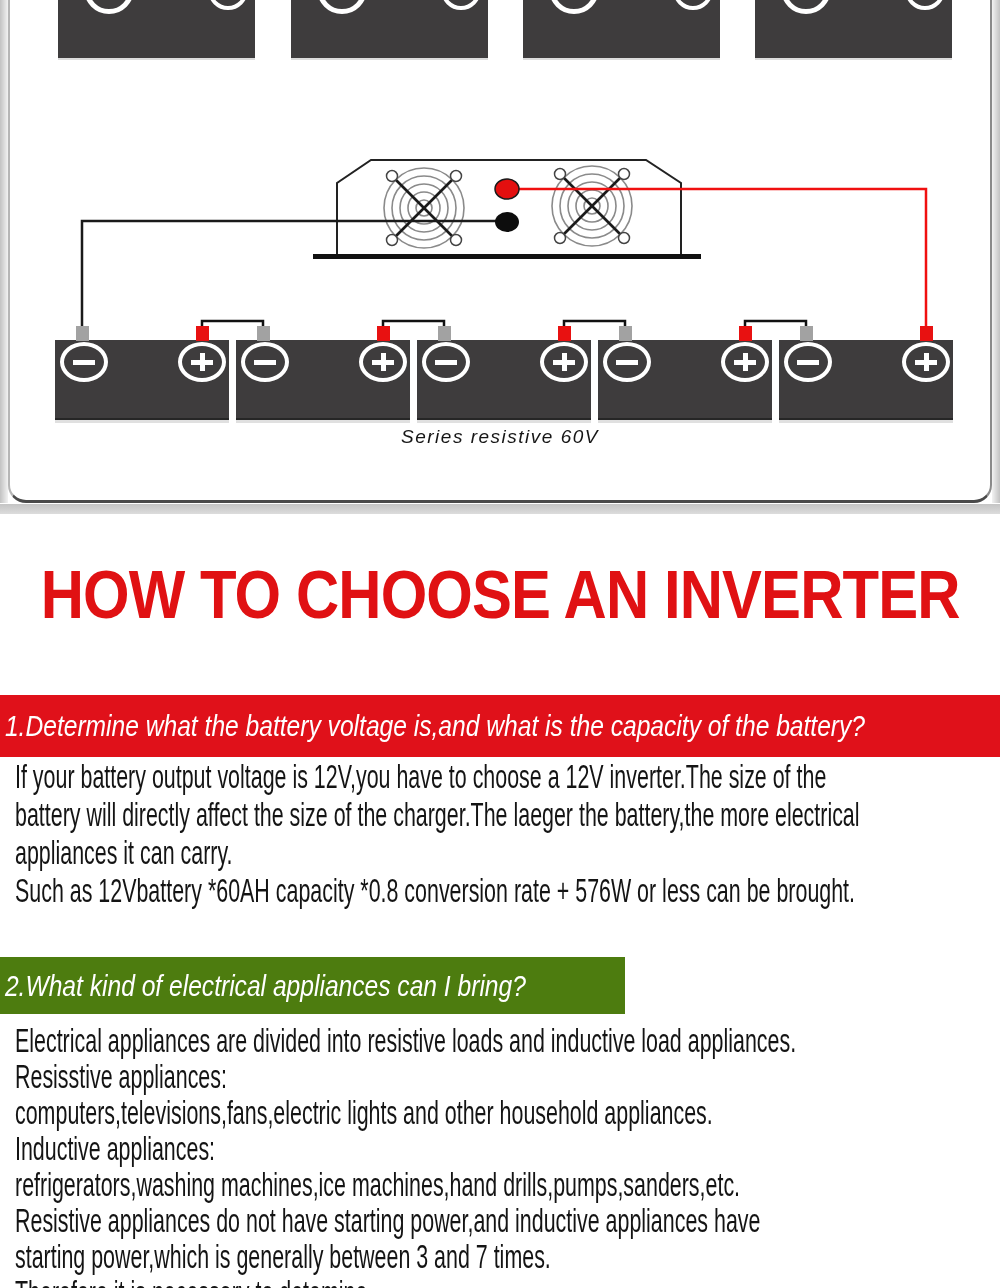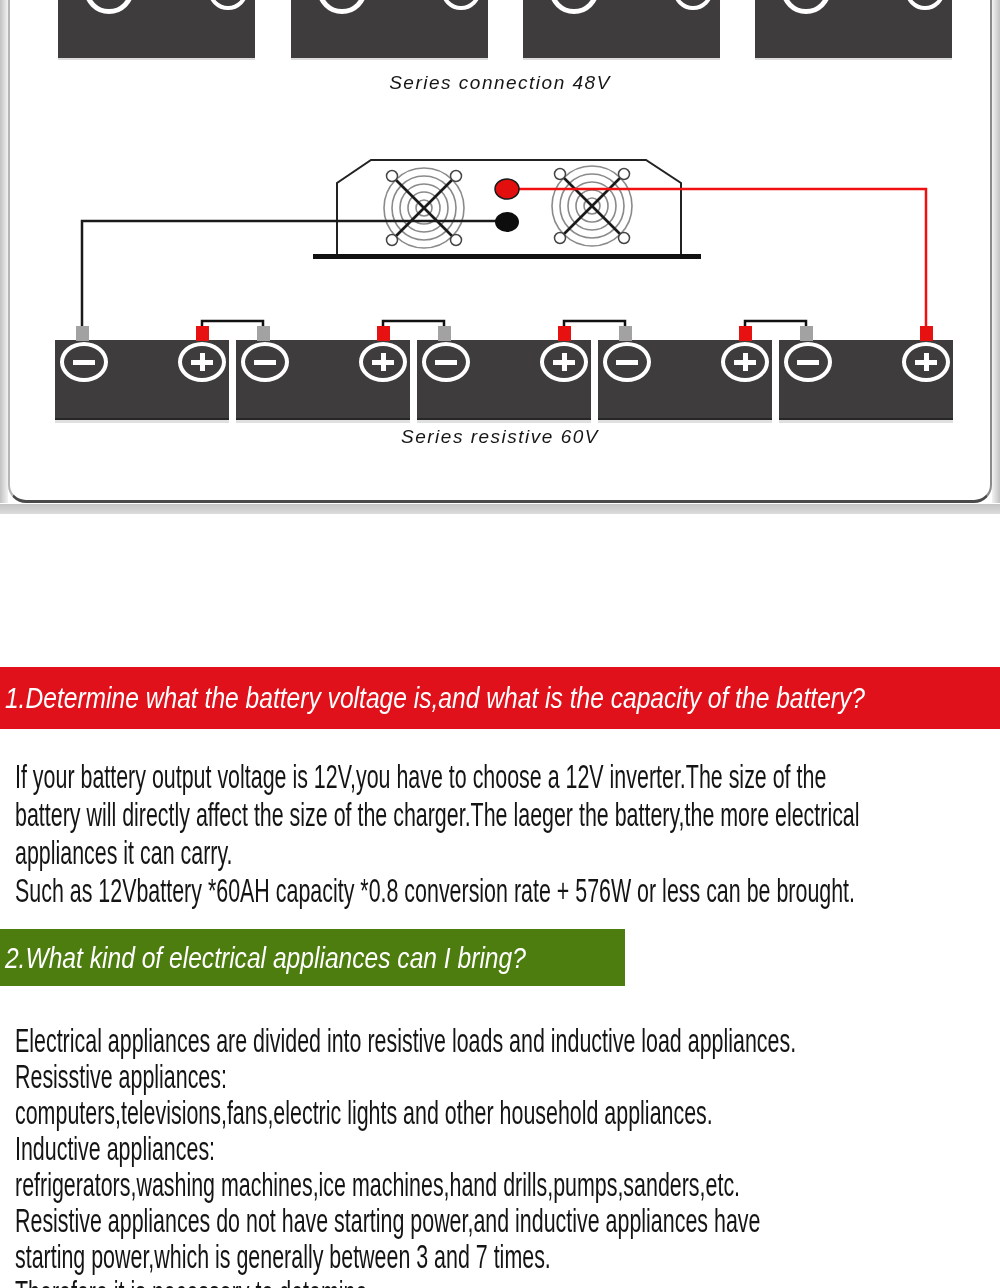--- a/index.html
+++ b/index.html
@@ -32,21 +32,21 @@
   .oval{position:absolute;top:2px;width:40px;height:32px;border:4px solid #fff;border-radius:50%;}
   .oval.minus{left:5px;}
   .oval.plus{left:123px;}
   .bar-h{position:absolute;left:50%;top:50%;width:22px;height:5px;margin:-2.5px 0 0 -11px;background:#fff;}
   .bar-v{position:absolute;left:50%;top:50%;width:5px;height:18px;margin:-9px 0 0 -2.5px;background:#fff;}
   
   .h1-wrap{position:absolute;left:0;top:552px;width:1000px;height:84px;display:flex;
            align-items:center;justify-content:center;z-index:2;}
   .h1-text{font-size:68px;font-weight:bold;letter-spacing:-1px;white-space:nowrap;
            transform:scaleX(0.88);transform-origin:center;}
-  .banner{position:absolute;left:0;display:flex;align-items:center;z-index:2;}
+  .banner{position:absolute;left:0;display:flex;align-items:center;z-index:2;margin-top:28px;}
   #banner-1{top:667px;width:1000px;height:62px;}
   #banner-2{top:929px;width:625px;height:57px;}
   .banner-text{color:#fff;font-style:italic;font-size:30px;white-space:nowrap;
                transform:scaleX(0.82);transform-origin:left center;padding-left:6px;}
   .para{position:absolute;left:15px;width:985px;z-index:2;color:#141414;}
   #para-1{top:757px;}
   #para-2{top:1022px;}
   .bodyline{font-size:34px;white-space:nowrap;transform:scaleX(0.63);transform-origin:left center;}
   #para-1 .bodyline{line-height:38px;}
   #para-2 .bodyline{line-height:36px;}
@@ -73,21 +73,20 @@
       <div class="battery-top" style="left: 523px; background: rgb(62, 60, 61);">
         <div class="cap-ring plain"></div>
         <div class="cap-ring double"></div>
       </div>
       <div class="battery-top" style="left: 755px; background: rgb(62, 60, 61);">
         <div class="cap-ring plain"></div>
         <div class="cap-ring double"></div>
       </div>
     </div>
 
-  <div class="caption" id="caption-48">Series connection 48V</div>
 
   <svg id="inverter-svg" width="1000" height="250" viewBox="0 95 1000 250">
 
     <polygon points="337,257 337,183 371,160 646,160 681,183 681,257" fill="#ffffff" stroke="#222222" stroke-width="2"></polygon>
 
     <g stroke="#8a8a8a" stroke-width="1.6" fill="none">
       <circle cx="424" cy="208" r="40"></circle>
         <circle cx="424" cy="208" r="32"></circle>
       <circle cx="424" cy="208" r="24"></circle>
         <circle cx="424" cy="208" r="16"></circle>
@@ -135,20 +134,23 @@
     </g>
 
     <ellipse cx="507" cy="189" rx="12" ry="10" fill="#e30f0f" stroke="#1a1a1a" stroke-width="1.5"></ellipse>
     <ellipse cx="507" cy="222" rx="12" ry="10" fill="#0d0d0d"></ellipse>
   </svg>
 
   <div id="bottom-row"></div>
 
   <div class="caption" id="caption-60">Series resistive 60V</div>
 
+  <div class="h1-wrap">
+    <span class="h1-text" style="color: rgb(224, 17, 19);">HOW TO CHOOSE AN INVERTER</span>
+  </div>
 
   <div class="banner" id="banner-1" style="background: rgb(224, 17, 26);">
     <span class="banner-text">1.Determine what the battery voltage is,and what is the capacity of the battery?</span>
   </div>
   <div class="para" id="para-1">
       <div class="bodyline">If your battery output voltage is 12V,you have to choose a 12V inverter.The size of the</div>
       <div class="bodyline">battery will directly affect the size of the charger.The laeger the battery,the more electrical</div>
       <div class="bodyline">appliances it can carry.</div>
       <div class="bodyline">Such as 12Vbattery *60AH capacity *0.8 conversion rate + 576W or less can be brought.</div>
     </div>

